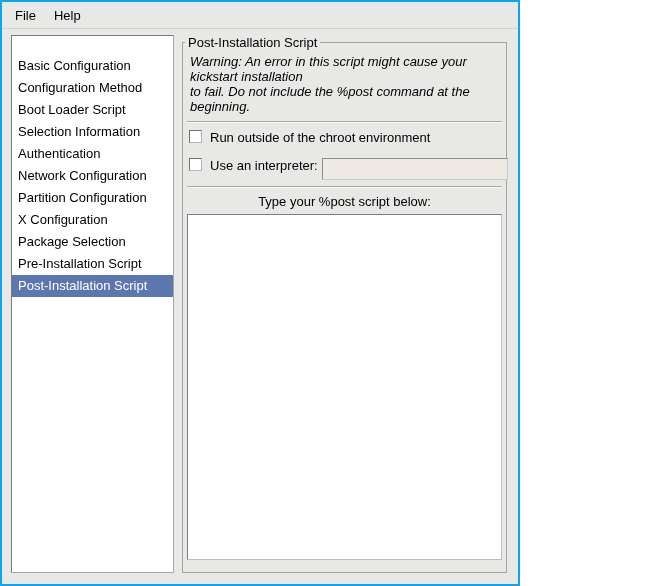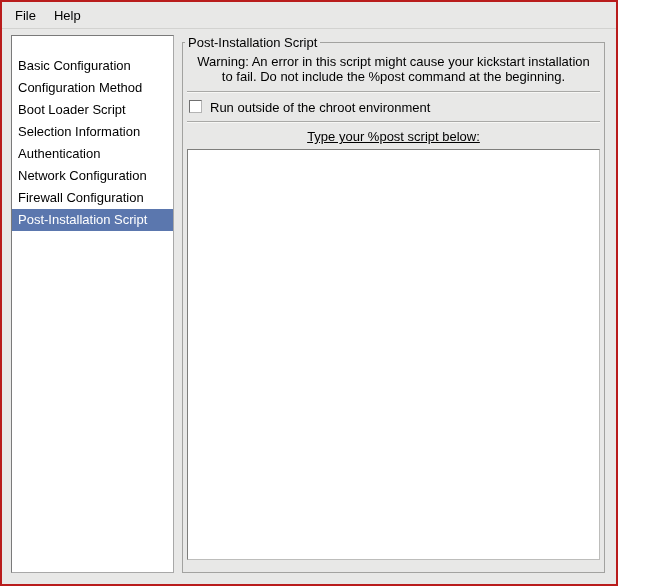--- a/index.html
+++ b/index.html
@@ -3,23 +3,23 @@
 <meta charset="utf-8">
 <style>
   * { box-sizing: border-box; margin: 0; padding: 0; }
   html, body { background: #ffffff; }
   body {
     font-family: "Liberation Sans", "DejaVu Sans", sans-serif;
     font-size: 13px;
     color: #000000;
   }
   .window {
-    width: 618px;
+    width: 520px;
     height: 586px;
-    border: 2px solid #b91c1c;
+    border: 2px solid #0ea5e9;
     background: #e8e8e7;
     display: flex;
     flex-direction: column;
     overflow: hidden;
   }
   
   .menubar {
     height: 27px;
     flex: 0 0 27px;
     display: flex;
@@ -75,23 +75,24 @@
   }
   .frame-title {
     position: absolute;
     top: -8px;
     left: 2px;
     background: #e8e8e7;
     padding: 0 3px;
     white-space: nowrap;
   }
   .warning {
-    text-align: center;
+    text-align: left;
     padding: 11px 4px 7px;
     line-height: 15px;
+    font-style: italic;
   }
   .separator {
     height: 2px;
     border-top: 1px solid #a9a9a7;
     border-bottom: 1px solid #f7f7f5;
     margin: 0 1px;
   }
   .check-row {
     display: flex;
     align-items: flex-start;
@@ -116,21 +117,20 @@
     border: 1px solid;
     border-color: #8e8e8c #c9c9c7 #c9c9c7 #8e8e8c;
     font-family: "Liberation Sans", "DejaVu Sans", sans-serif;
     font-size: 13px;
     padding: 0 4px;
     color: #6d6d6d;
   }
   .script-label {
     text-align: center;
     padding: 6px 0 5px;
-    text-decoration: underline;
   }
   .script-area {
     flex: 1;
     margin: 0 1px 12px;
     background: #ffffff;
     border: 1px solid;
     border-color: #7e7e7c #bdbdbb #bdbdbb #7e7e7c;
     resize: none;
     outline: none;
     font-family: "Liberation Sans", "DejaVu Sans", sans-serif;
@@ -154,39 +154,47 @@
 
   <div class="content">
 
     <div class="sidebar">
       <div class="side-item">Basic Configuration</div>
       <div class="side-item">Configuration Method</div>
       <div class="side-item">Boot Loader Script</div>
       <div class="side-item">Selection Information</div>
       <div class="side-item">Authentication</div>
       <div class="side-item">Network Configuration</div>
-      <div class="side-item">Firewall Configuration</div>
+      <div class="side-item">Partition Configuration</div>
+      <div class="side-item">X Configuration</div>
+      <div class="side-item">Package Selection</div>
+      <div class="side-item">Pre-Installation Script</div>
       <div class="side-item selected">Post-Installation Script</div>
     </div>
 
     <div class="frame">
       <div class="frame-title">Post-Installation Script</div>
 
       <div class="warning">
         <div>Warning: An error in this script might cause your kickstart installation</div>
         <div>to fail. Do not include the %post command at the beginning.</div>
       </div>
 
       <div class="separator"></div>
 
       <div class="check-row">
         <div class="checkbox"></div>
         <div class="check-label">Run outside of the chroot environment</div>
       </div>
 
+      <div class="check-row">
+        <div class="checkbox"></div>
+        <div class="check-label">Use an interpreter:</div>
+        <input class="entry" type="text" value="" style="">
+      </div>
 
       <div class="separator"></div>
 
       <div class="script-label">Type your %post script below:</div>
 
       <textarea class="script-area" spellcheck="false" style=""></textarea>
     </div>
 
   </div>
 </div>

